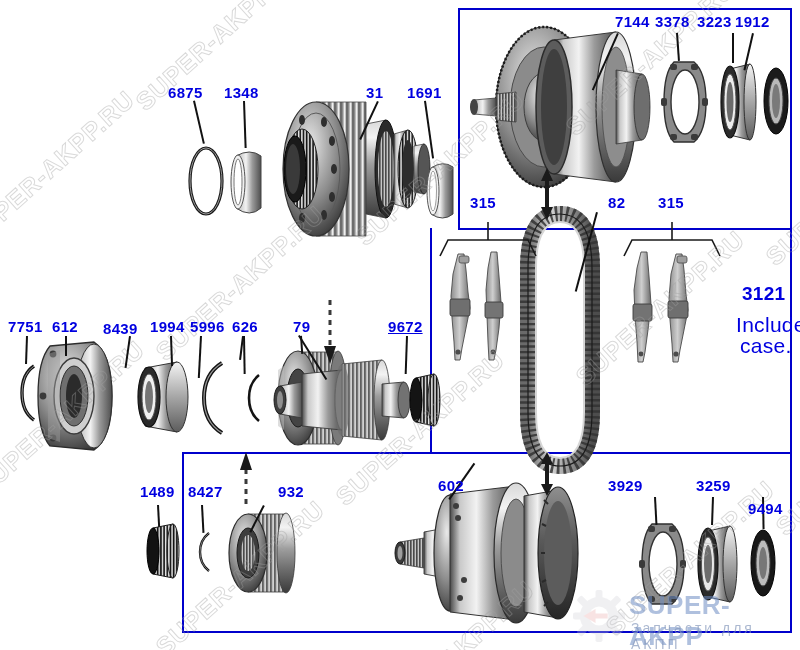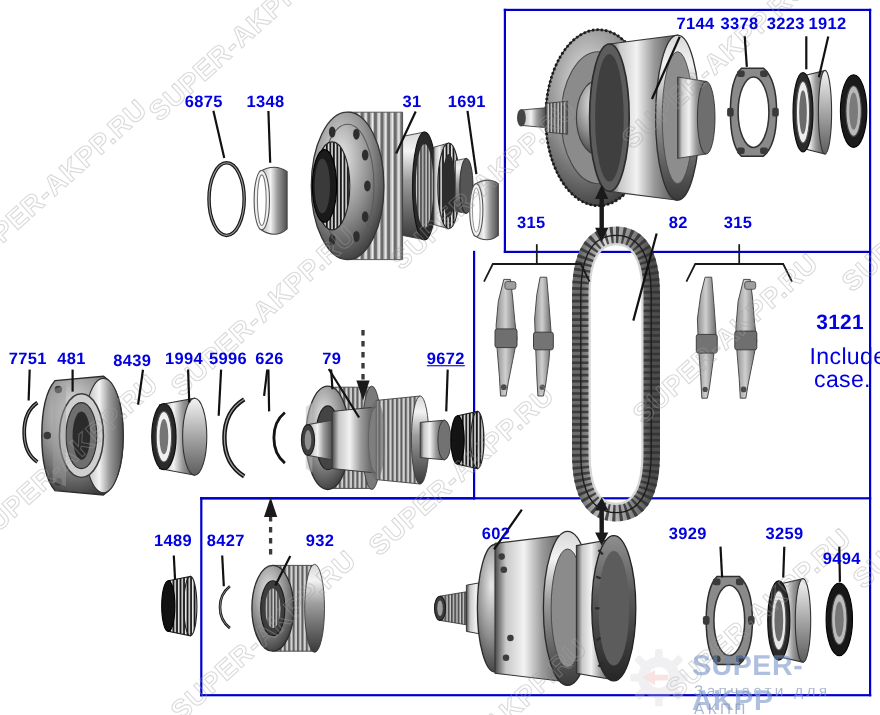--- a/index.html
+++ b/index.html
@@ -504,21 +504,21 @@
   <div class="leader" style="left:129px;top:336px;width:1.6px;height:32px;transform:rotate(8deg);"></div>
   <div class="leader" style="left:170px;top:336px;width:1.6px;height:30px;transform:rotate(-2deg);"></div>
   <div class="leader" style="left:200px;top:336px;width:1.6px;height:42px;transform:rotate(3deg);"></div>
   <div class="leader" style="left:243px;top:336px;width:1.6px;height:38px;transform:rotate(-1deg);"></div>
   <div class="leader" style="left:242px;top:336px;width:1.6px;height:24px;transform:rotate(7deg);"></div>
   <div class="leader" style="left:300px;top:336px;width:1.6px;height:18px;transform:rotate(-4deg);"></div>
   <div class="leader" style="left:298px;top:336px;width:1.6px;height:52px;transform:rotate(-32deg);"></div>
   <div class="leader" style="left:406px;top:336px;width:1.6px;height:38px;transform:rotate(2deg);"></div>
 
   <div class="lbl" style="left:8px;top:318px;">7751</div>
-  <div class="lbl" style="left:52px;top:318px;">481</div>
+  <div class="lbl" style="left:52px;top:318px;">612</div>
   <div class="lbl" style="left:103px;top:320px;">8439</div>
   <div class="lbl" style="left:150px;top:318px;">1994</div>
   <div class="lbl" style="left:190px;top:318px;">5996</div>
   <div class="lbl" style="left:232px;top:318px;">626</div>
   <div class="lbl" style="left:293px;top:318px;">79</div>
   <div class="lbl" style="left:388px;top:318px;text-decoration:underline;">9672</div>
 
   <div class="arrowwrap" style="left:322px;top:300px;">
     <svg width="16" height="66" viewBox="0 0 16 66">
       <line x1="8" y1="0" x2="8" y2="48" stroke="#3a3a3a" stroke-width="3" stroke-dasharray="5 5"></line>

